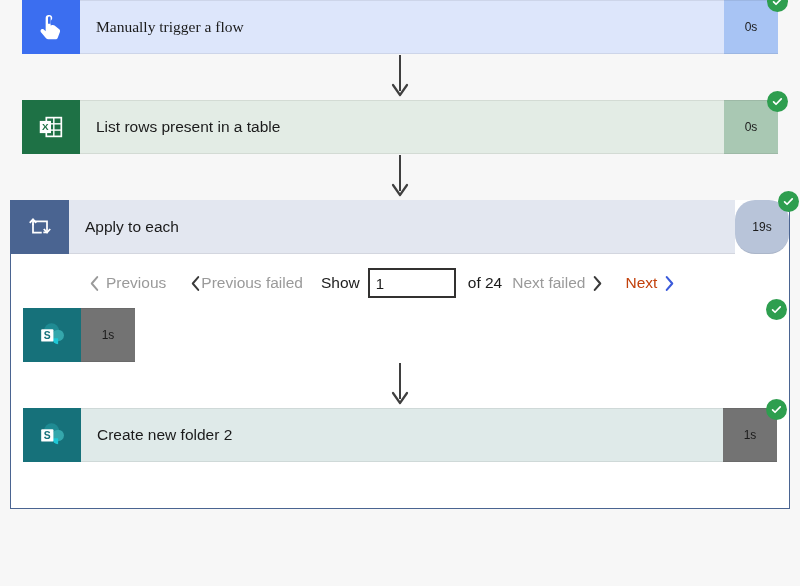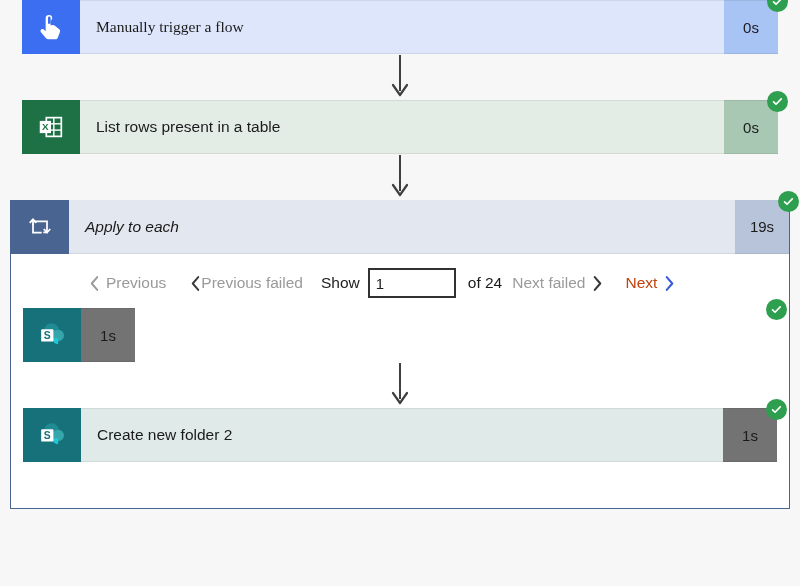--- a/index.html
+++ b/index.html
@@ -40,21 +40,21 @@
     color: #1b1b1b;
     border-top: 1px solid rgba(0,0,0,0.07);
     border-bottom: 1px solid rgba(0,0,0,0.07);
   }
   .card-duration {
     width: 54px;
     min-width: 54px;
     display: flex;
     align-items: center;
     justify-content: center;
-    font-size: 15px;
+    font-size: 12px;
     color: #1b1b1b;
     border-top: 1px solid rgba(0,0,0,0.07);
     border-bottom: 1px solid rgba(0,0,0,0.07);
   }
 
   
   .status-badge {
     position: absolute;
     top: -9px;
     right: -10px;
@@ -79,21 +79,21 @@
   .theme-green .card-body { background: #e3ece5; }
   .theme-green .card-duration { background: #a9c8b3; }
 
   
   .theme-teal .card-icon { background: #16717a; }
   .theme-teal .card-body { background: #dfeae9; }
   .theme-teal .card-duration { background: #737373; }
 
   
   .theme-slate .card-icon { background: #4a6491; }
-  .theme-slate .card-body { background: #e3e7f0; font-style: italic; }
+  .theme-slate .card-body { background: #e3e7f0; }
   .theme-slate .card-duration { background: #b8c4d9; }
 
   
   .connector {
     height: 46px;
     display: flex;
     align-items: center;
     justify-content: center;
     position: relative;
   }
@@ -111,21 +111,21 @@
     border: 1px solid #4a6491;
     border-top: none;
     background: #ffffff;
     box-sizing: border-box;
   }
   .loop-header {
     position: relative;
     margin: 0;
   }
   .loop-header .card-body { border-top: none; }
-  .loop-header .card-duration { border-top: none; }
+  .loop-header .card-duration { border-top: none; border-radius: 20px; }
 
   
   .pager {
     display: flex;
     align-items: center;
     padding: 14px 0 10px 78px;
     font-size: 15.5px;
     gap: 0;
   }
   .pager-item {

